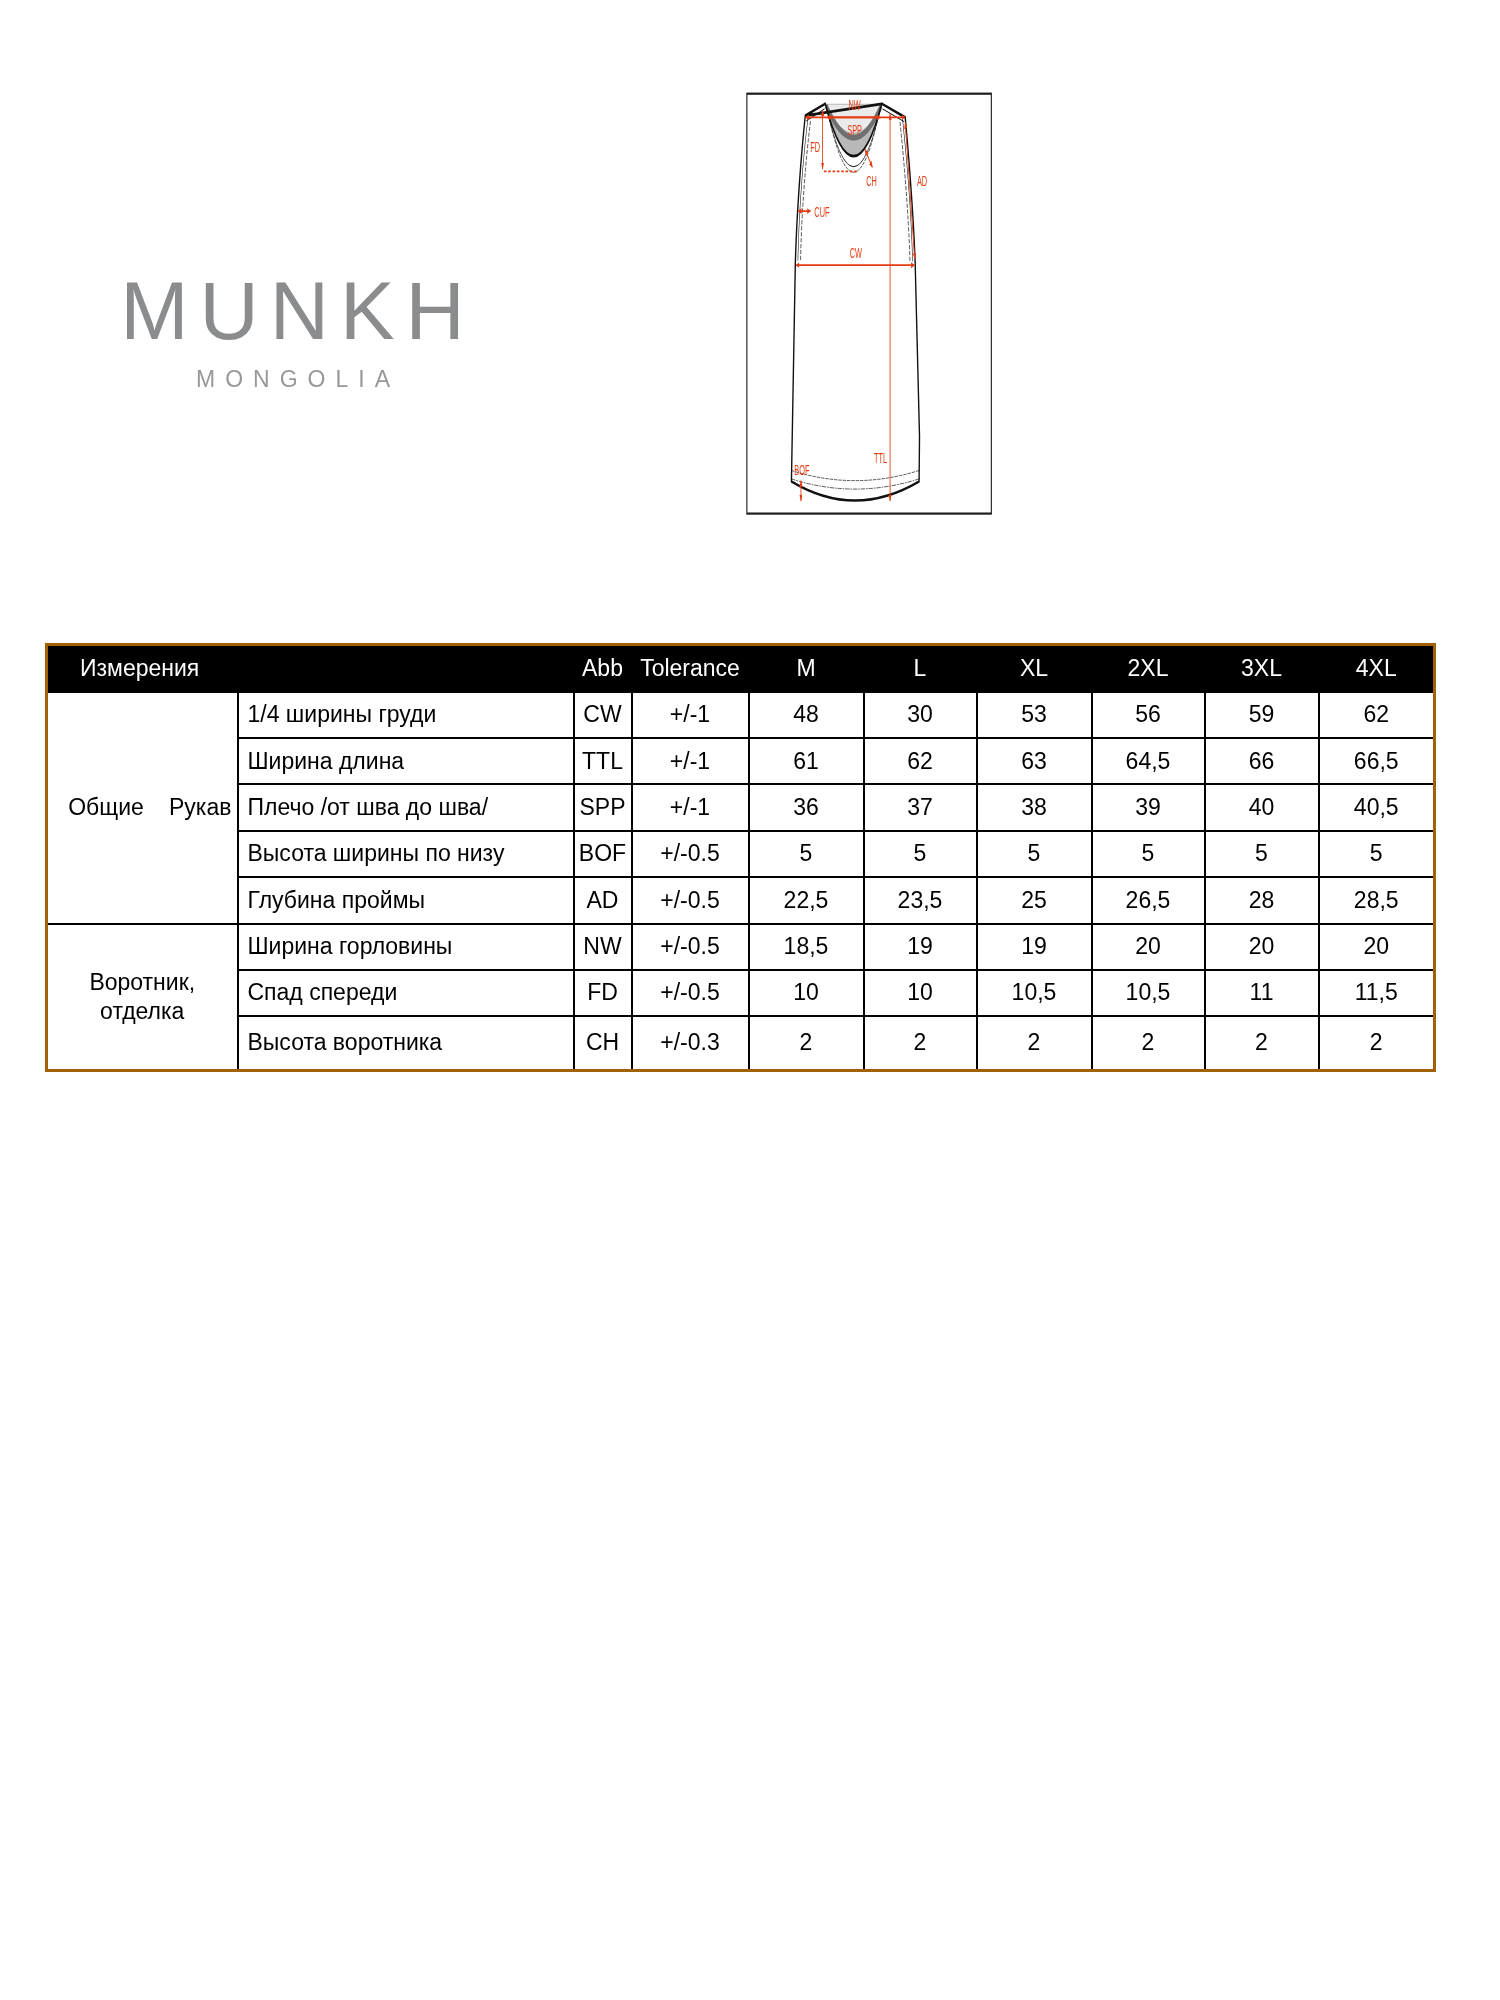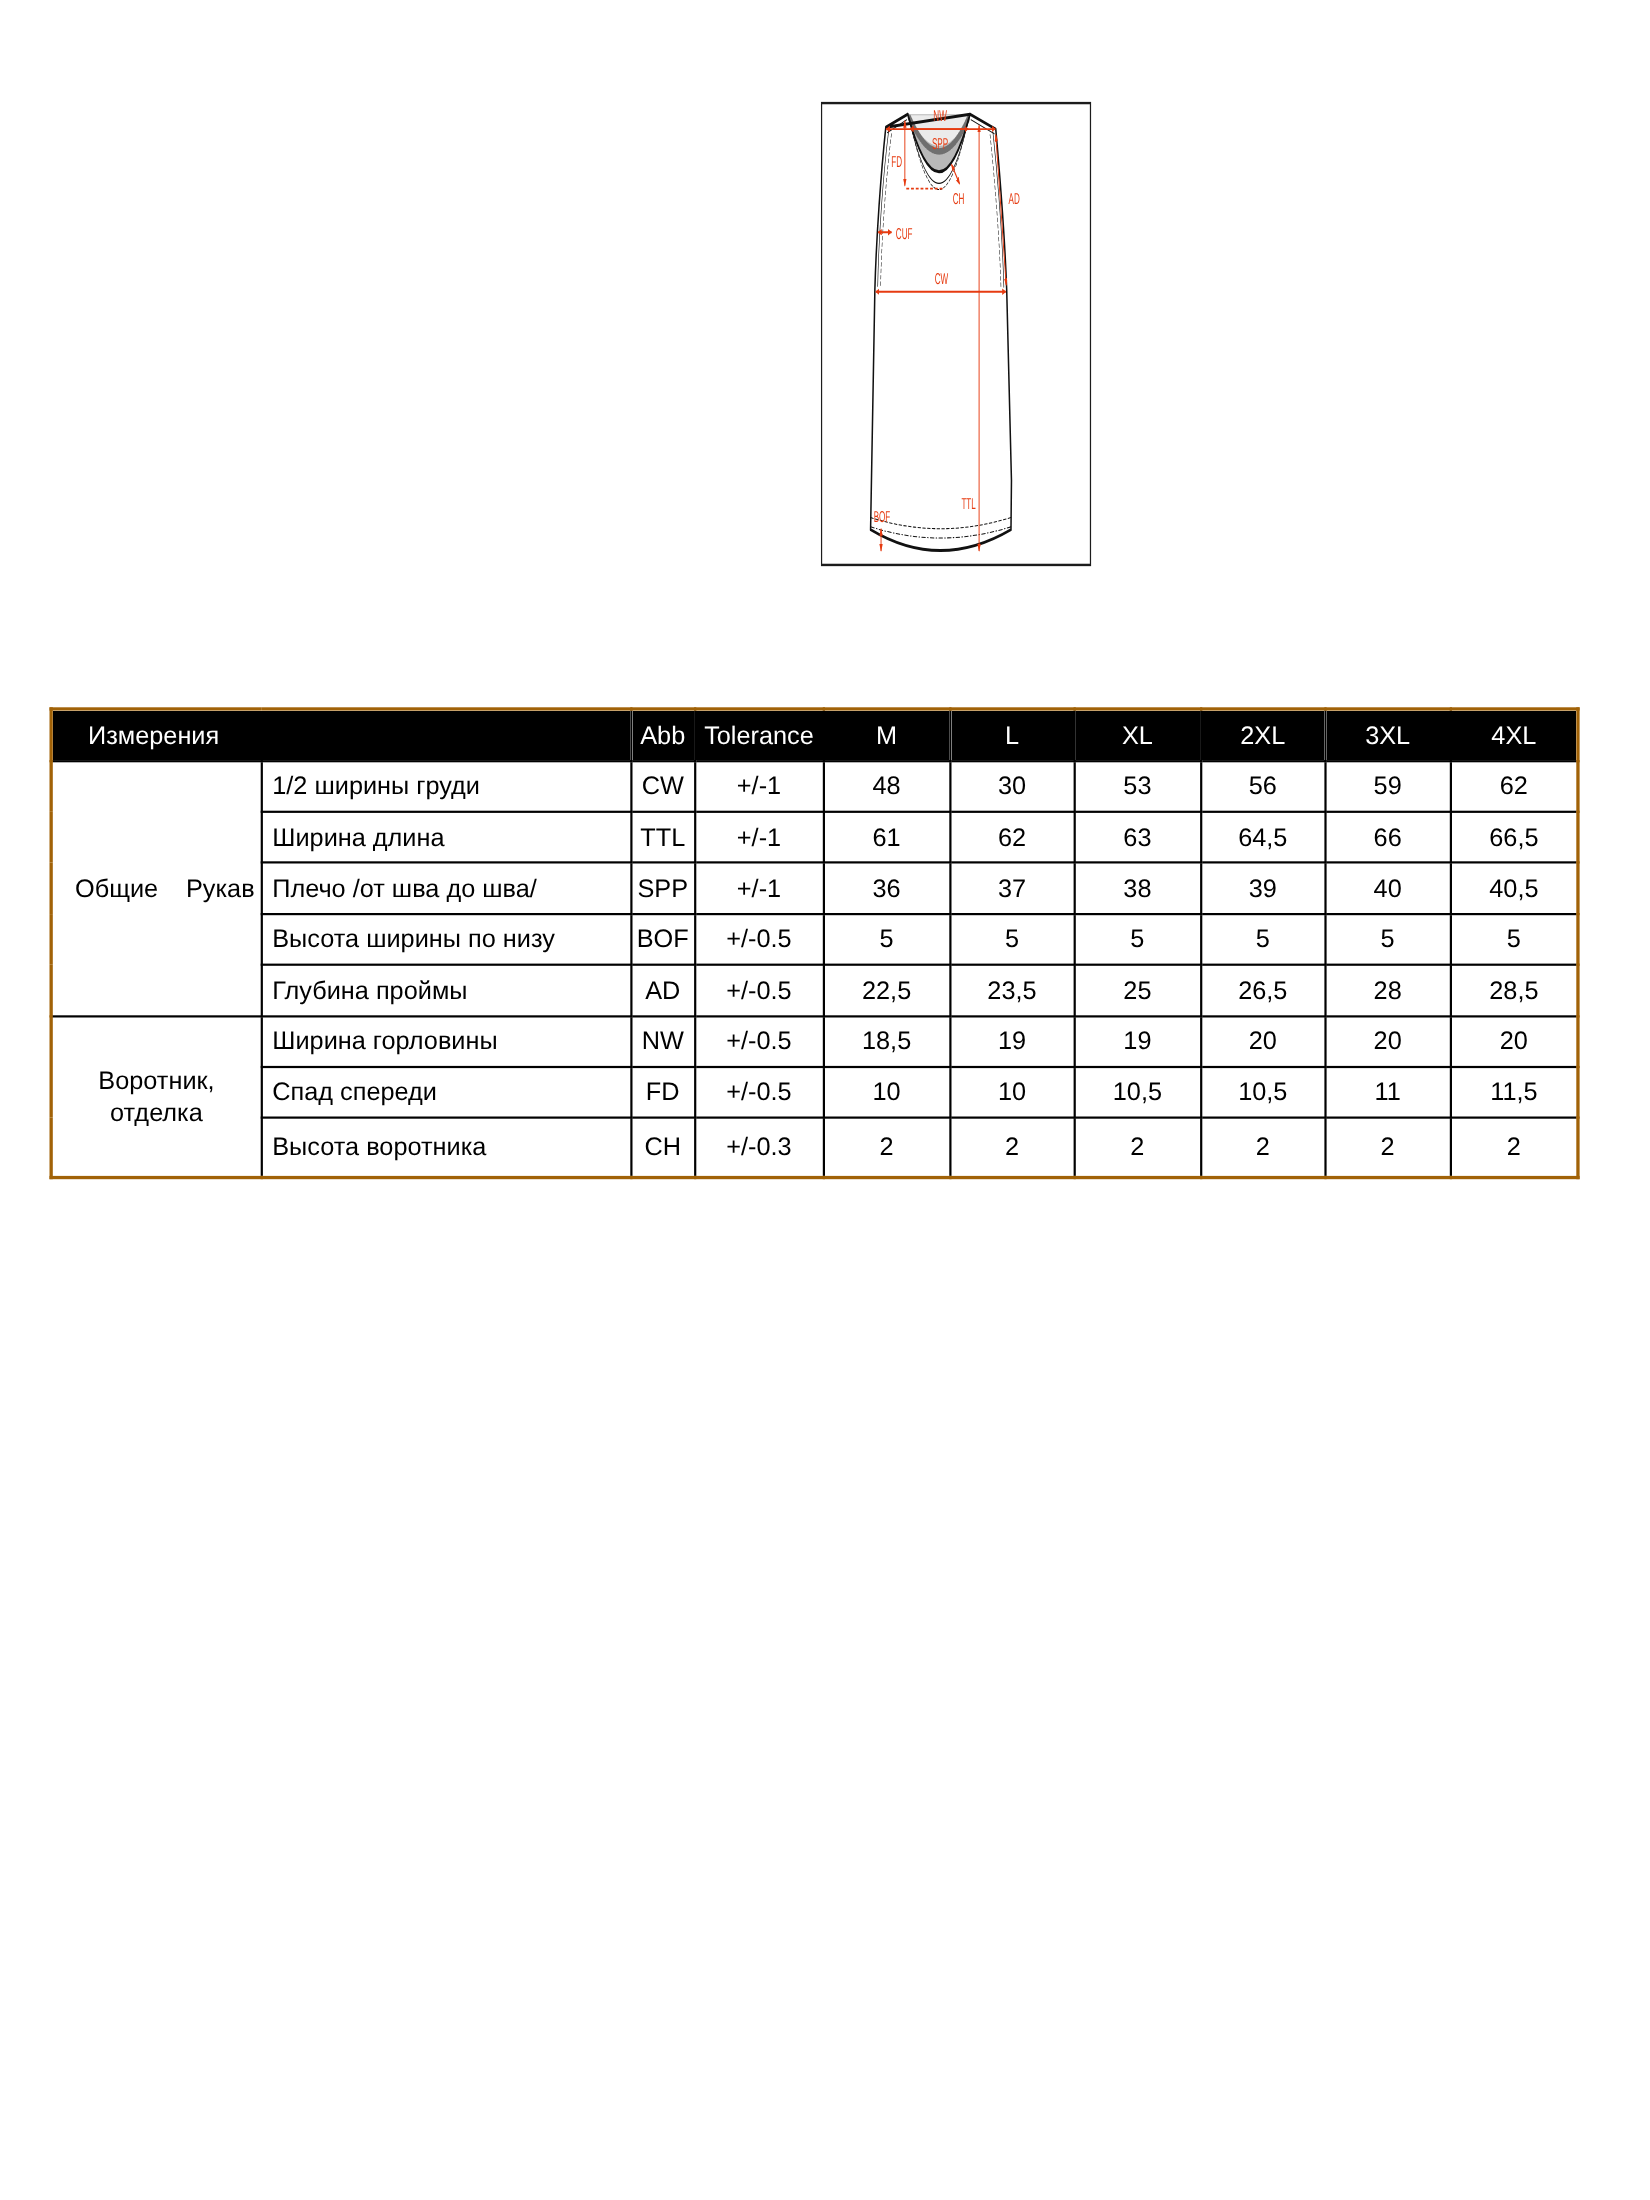--- a/index.html
+++ b/index.html
@@ -59,20 +59,24 @@
   .group-stack{display:flex;flex-direction:row;height:230px;}
   .group-stack .g-top{flex:4 0 auto;display:flex;align-items:center;justify-content:center;}
   .group-stack .g-bottom{flex:1 0 auto;display:flex;align-items:center;justify-content:center;padding-bottom:0;}
   .group-multiline{white-space:pre-line;line-height:1.25;}
 </style>
 </head>
 <body>
 
 <div class="page">
 
+  <div class="logo">
+    <div class="logo-main">MUNKH</div>
+    <div class="logo-sub">MONGOLIA</div>
+  </div>
 
   <div class="diagram">
     <svg width="569" height="501" viewBox="746 92 1315 593" preserveAspectRatio="none" style="width:569px;height:501px;" xmlns="http://www.w3.org/2000/svg">
       <svg x="746" y="92" width="569" height="501" viewBox="746 92 569 501" overflow="visible">
         <defs>
           <marker id="ah" markerWidth="10" markerHeight="8" refX="7.5" refY="3.5" orient="auto-start-reverse" markerUnits="userSpaceOnUse">
             <path d="M0,0 L8.5,3.5 L0,7 Z" fill="#e63b11"></path>
           </marker>
         </defs>
 
@@ -172,21 +176,21 @@
       </tr>
     </thead>
     <tbody>
       <tr>
         <td class="c-group" rowspan="5">
           <div class="group-stack">
             <div class="g-top">Общие</div>
             <div class="g-bottom">Рукав</div>
           </div>
         </td>
-        <td class="c-name">1/2 ширины груди</td>
+        <td class="c-name">1/4 ширины груди</td>
         <td>CW</td>
         <td>+/-1</td>
         <td>48</td>
         <td>30</td>
         <td>53</td>
         <td>56</td>
         <td>59</td>
         <td>62</td>
       </tr>
       <tr>

